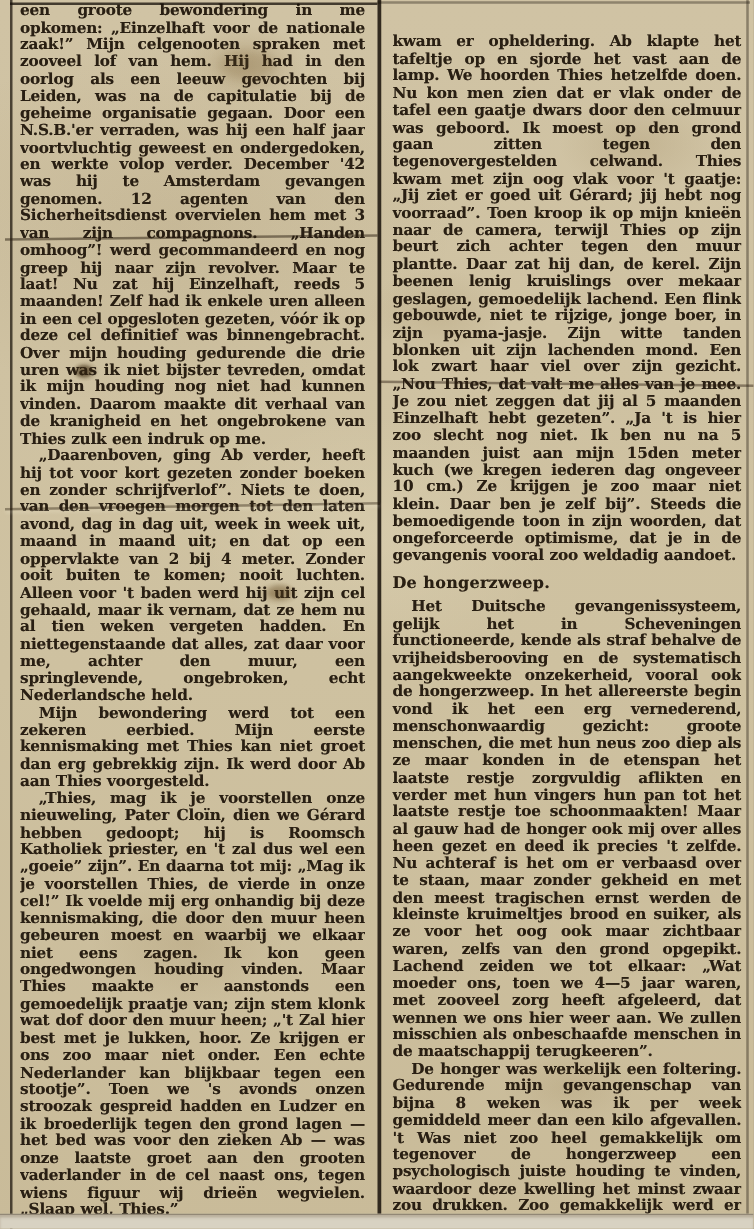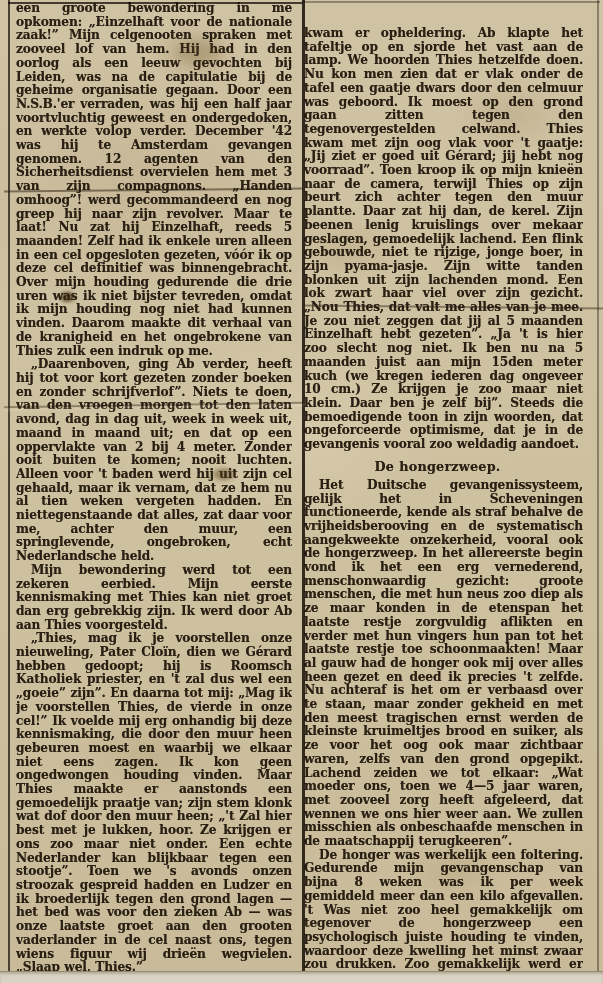--- a/index.html
+++ b/index.html
@@ -20,25 +20,25 @@
     font-family:"DejaVu Serif","Liberation Serif",serif;
     color:#291f13;
   }
   .col {
     position:absolute; text-align:justify;
     font-size:12.2px; line-height:13.7px; font-weight:bold;
     letter-spacing:-0.15px; word-spacing:0.4px; overflow:hidden;
     text-shadow:0 0 0.4px rgba(41,31,19,0.55);
   }
   .col-left  { left:16px;  width:276px; top:2px;  height:978px; }
-  .col-right { left:304px; width:279px; top:27px; height:950px; }
+  .col-right { left:314px; width:279px; top:27px; height:950px; }
   p.para { margin:0; text-indent:15px; }
   p.para.no-indent { text-indent:0; }
   h3.subhead {
-    margin:8px 12px 5px 0; text-align:center;
+    margin:8px 12px 5px 0; text-align:left;
     font-size:12.8px; line-height:14px; letter-spacing:0.2px;
   }
   
   .edge-left   { position:absolute; left:8px;  top:0; width:2px; height:983px; background:rgba(24,17,9,0.72); }
   .divider     { position:absolute; left:302px; top:0; width:3px; height:971px; background:rgba(22,15,8,0.85); }
   .edge-right  { position:absolute; left:597px; top:0; width:2px; height:971px; background:rgba(24,17,9,0.38); }
   .edge-top    { position:absolute; left:8px;  top:2px; width:294px; height:2px; background:rgba(20,14,7,0.75); }
   .edge-top-2  { position:absolute; left:302px; top:1px; width:298px; height:2px; background:rgba(20,14,7,0.35); }
   .seam-1 { position:absolute; left:4px;   top:189px; width:298px; height:2px; background:rgba(42,30,16,0.50); transform:rotate(-0.6deg); }
   .seam-2 { position:absolute; left:4px;   top:404px; width:300px; height:2px; background:rgba(45,32,18,0.40); transform:rotate(-0.9deg); box-shadow:0 2px 3px rgba(255,250,230,0.25); }

